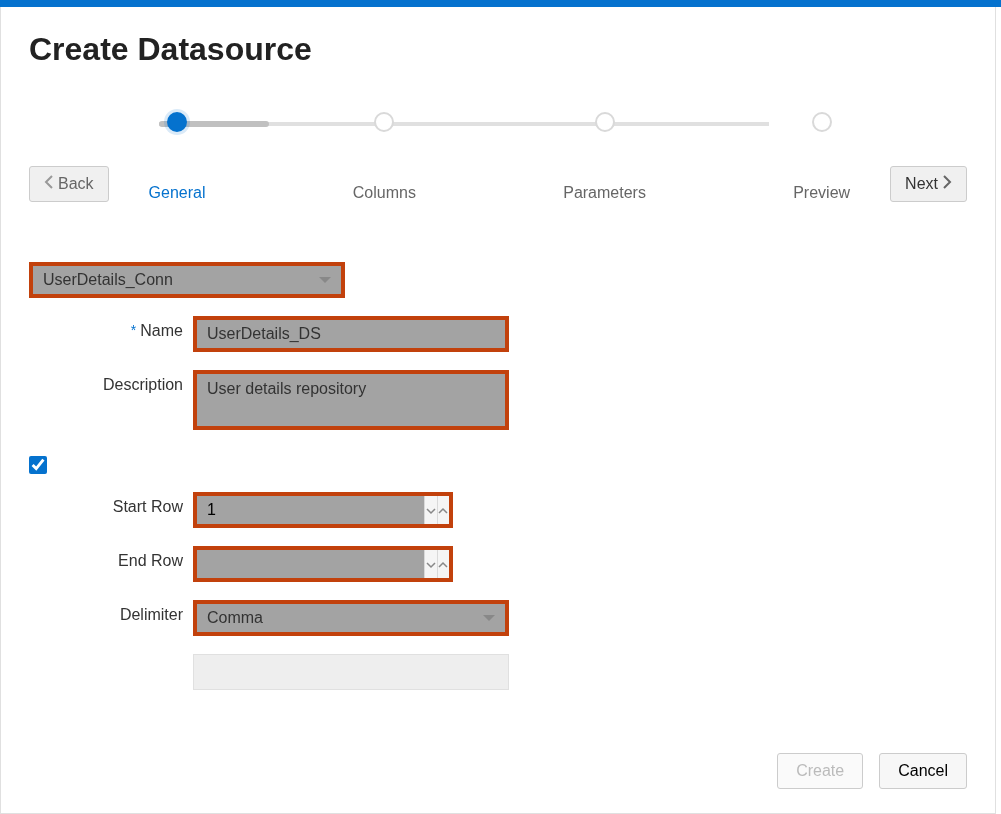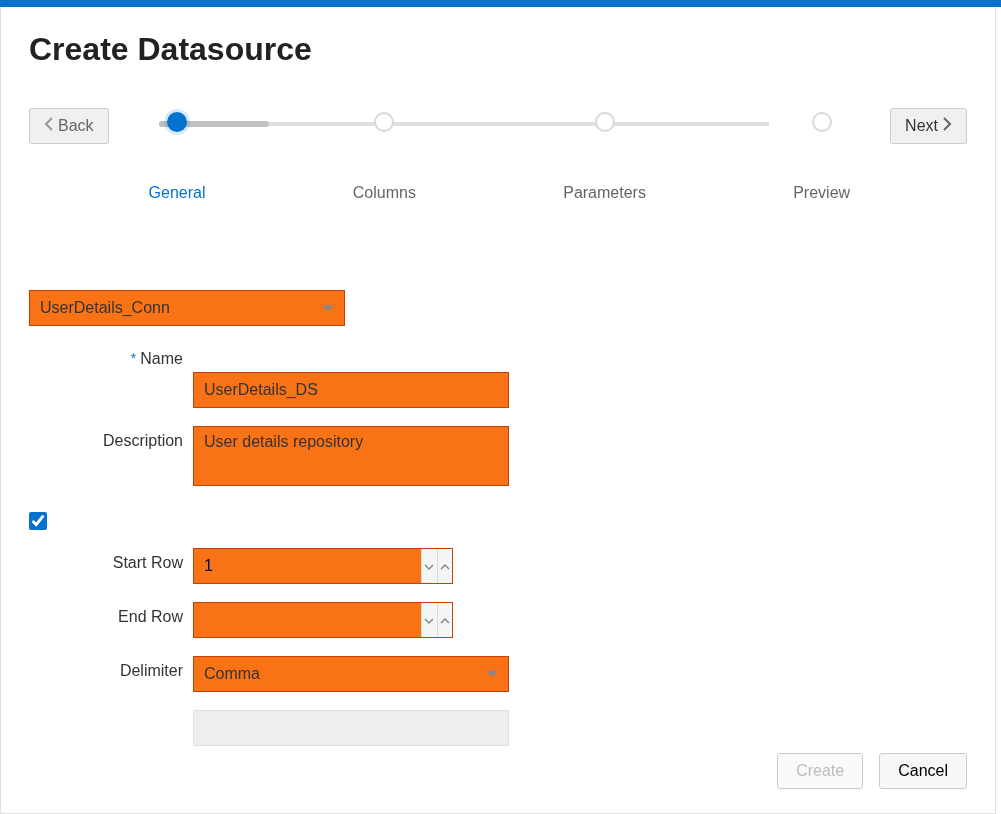--- a/index.html
+++ b/index.html
@@ -21,22 +21,22 @@
       padding: 24px 28px;
     }
     .page-title {
       font-size: 32px;
       font-weight: 700;
       color: #222;
       margin-bottom: 40px;
     }
     .wizard-row {
       display: flex;
-      align-items: flex-start;
-      margin-bottom: 88px;
+      align-items: flex-end;
+      margin-bottom: 60px;
     }
     .back-btn, .next-btn {
       display: flex;
       align-items: center;
       gap: 4px;
       height: 36px;
       padding: 0 14px;
       background: #f0f0f0;
       border: 1px solid #ccc;
       border-radius: 3px;
@@ -104,40 +104,39 @@
       font-size: 16px;
       color: #333;
     }
     .required-marker {
       color: #0572ce;
       margin-right: 4px;
       vertical-align: top;
       font-size: 14px;
     }
     .select-wrap, .text-input, .textarea-input, .spinner-wrap {
-      border: 1px solid #c2410c;
-      background: #f97316;
+      border: 4px solid #c2410c;
+      background: #a3a3a3;
       font-size: 16px;
       color: #333;
     }
     .select-wrap {
       width: 316px;
       height: 36px;
       display: flex;
       align-items: center;
       justify-content: space-between;
       padding: 0 10px;
       cursor: pointer;
     }
     .text-input {
       width: 316px;
       height: 36px;
       padding: 0 10px;
       outline: none;
-      margin-top: 28px;
     }
     .textarea-input {
       width: 316px;
       height: 60px;
       padding: 6px 10px;
       resize: none;
       outline: none;
       font-family: inherit;
     }
     .checkbox {

